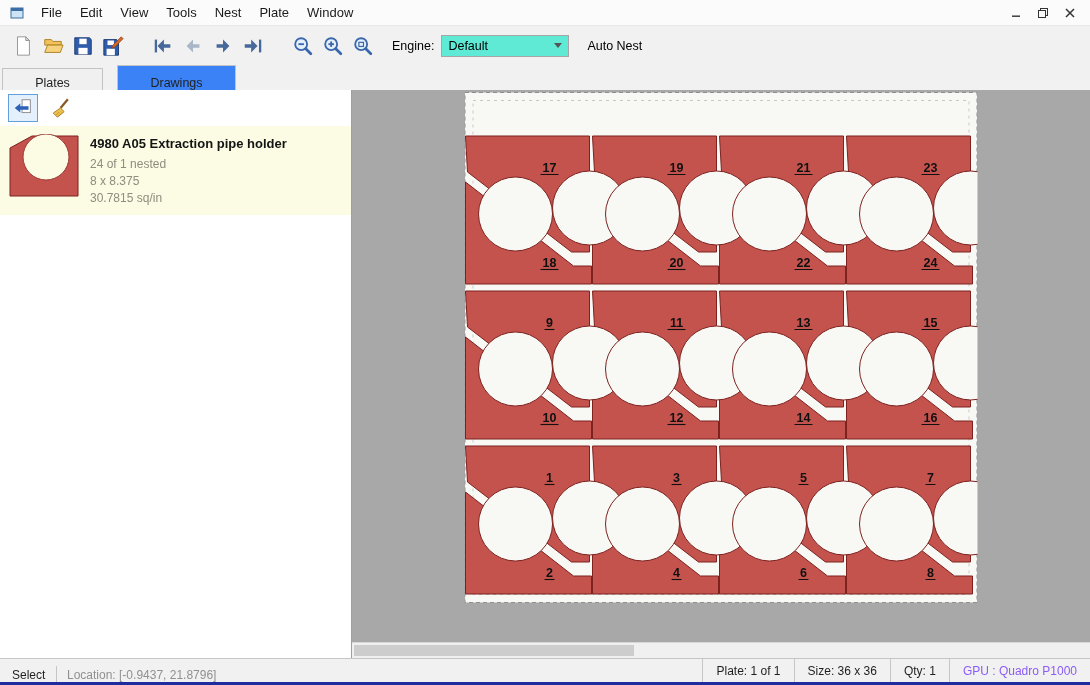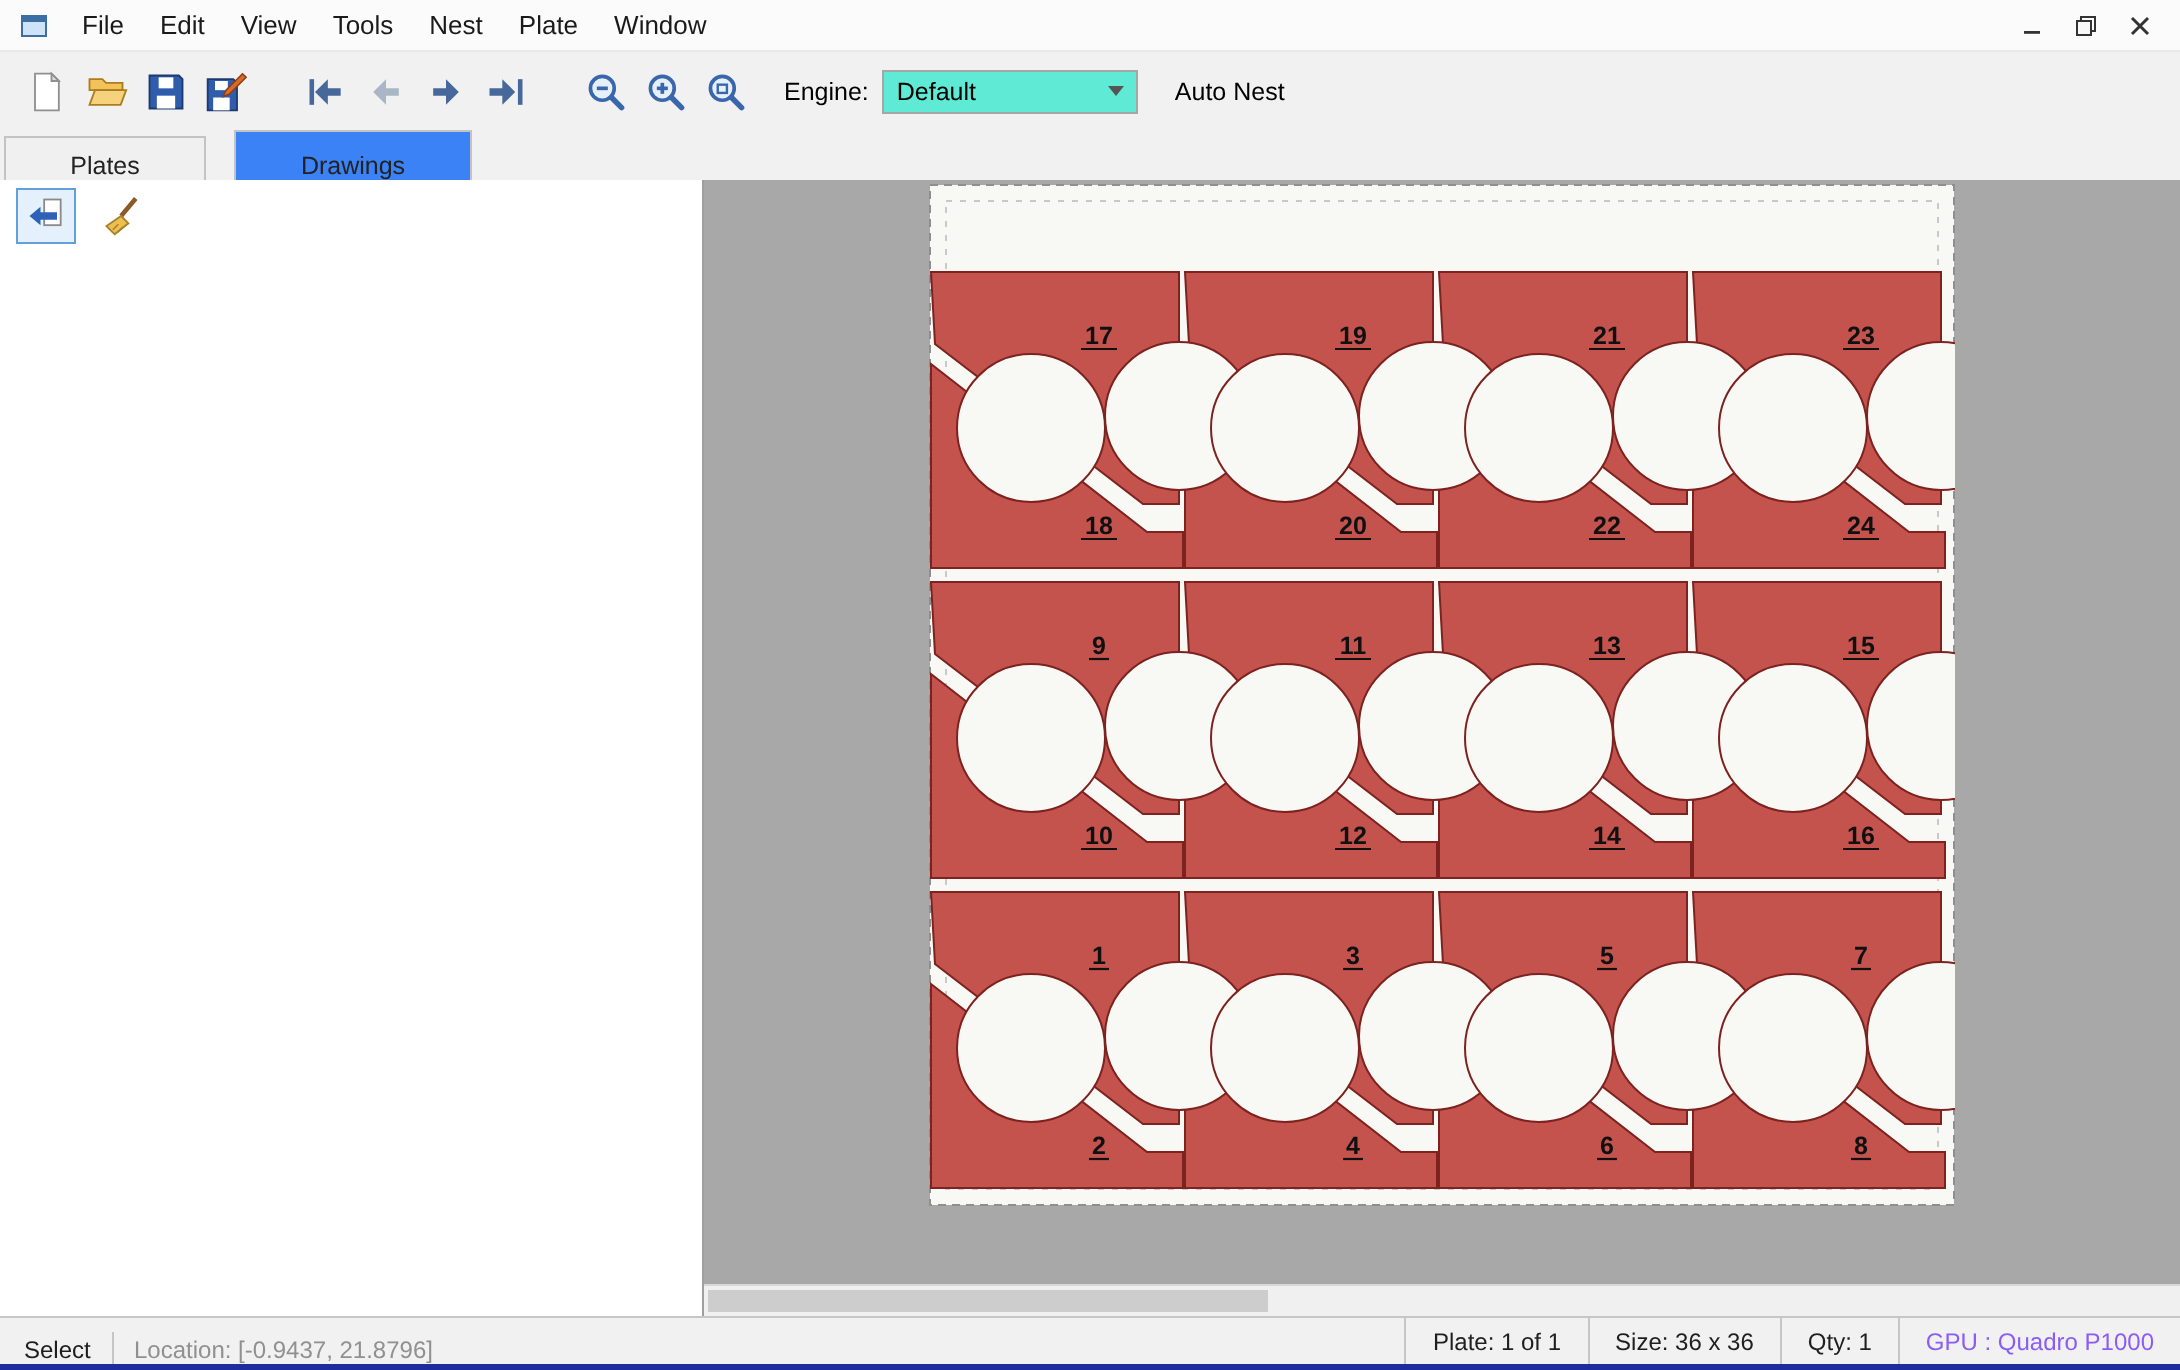--- a/index.html
+++ b/index.html
@@ -194,20 +194,32 @@
             <rect x="11" y="3" width="9" height="14" fill="#fff" stroke="#8a8a8a"></rect>
             <path d="M3 12l6-5v3h9v4H9v3z" fill="#2d62b8"></path>
           </svg>
         </div>
         <div class="pt-btn">
           <svg width="22" height="22" viewBox="0 0 24 24">
             <line x1="19.5" y1="2.5" x2="11.5" y2="12" stroke="#8a5a28" stroke-width="2.5"></line>
             <path d="M11.5 12 L15.5 16 L8 22 L3.5 17.5z" fill="#ecbf4e" stroke="#a8802a"></path>
             <path d="M7 19.5 L10 16.5 M9.5 21 L12.5 18" stroke="#a8802a" stroke-width="0.8"></path>
           </svg>
+        </div>
+      </div>
+      <div class="drawing-item">
+        <svg width="72" height="64" viewBox="0 0 72 64">
+          <polygon points="2,14 24,2 70,2 70,62 2,62" fill="#c4534e" stroke="#7d221f"></polygon>
+          <circle cx="38" cy="23" r="23" fill="#fcfbe3" stroke="#9c3a35"></circle>
+        </svg>
+        <div class="item-info">
+          <div class="item-title">4980 A05 Extraction pipe holder</div>
+          <div class="item-line">24 of 1 nested</div>
+          <div class="item-line">8 x 8.375</div>
+          <div class="item-line">30.7815 sq/in</div>
         </div>
       </div>
     </div>
 
     <div class="canvas">
       <div class="plate-area">
         <svg id="plate-svg" width="513" height="511" viewBox="0 0 513 511">
             <rect x="0.5" y="0.5" width="512" height="510" fill="#f8f8f5" stroke="#8f8f8f" stroke-width="1" stroke-dasharray="4 3"></rect>
             <rect x="8.5" y="8.5" width="496" height="494" fill="none" stroke="#c9c9c9" stroke-width="1" stroke-dasharray="3 4"></rect>
             <g fill="#c4534e" stroke="#7d221f" stroke-width="1">

